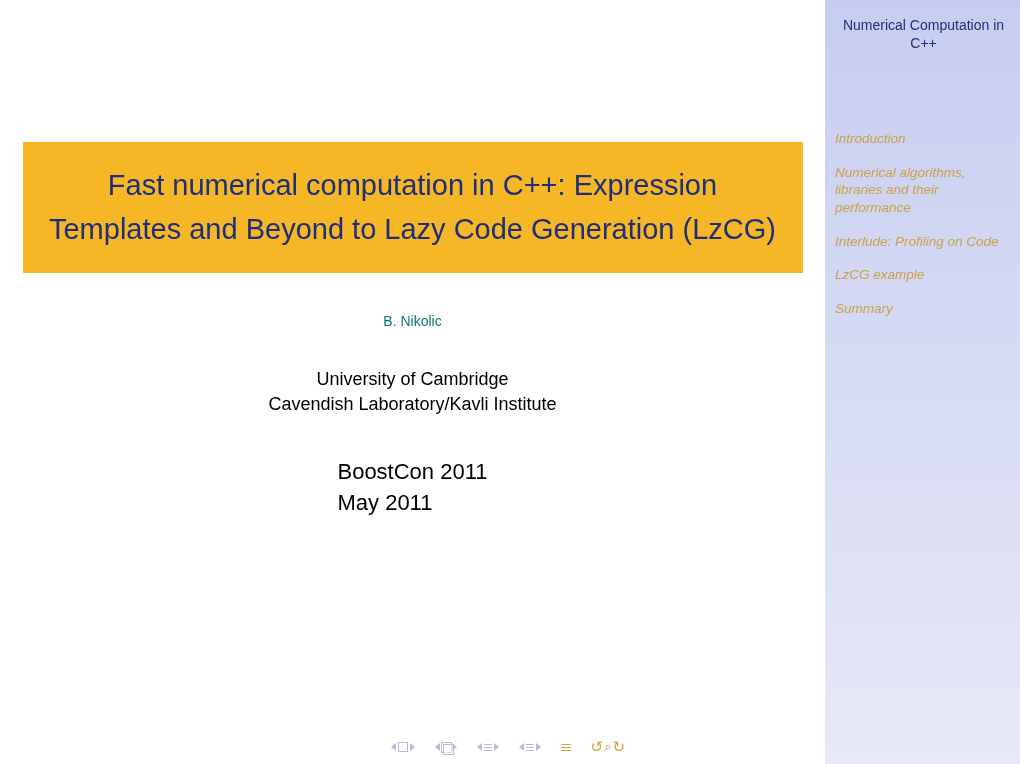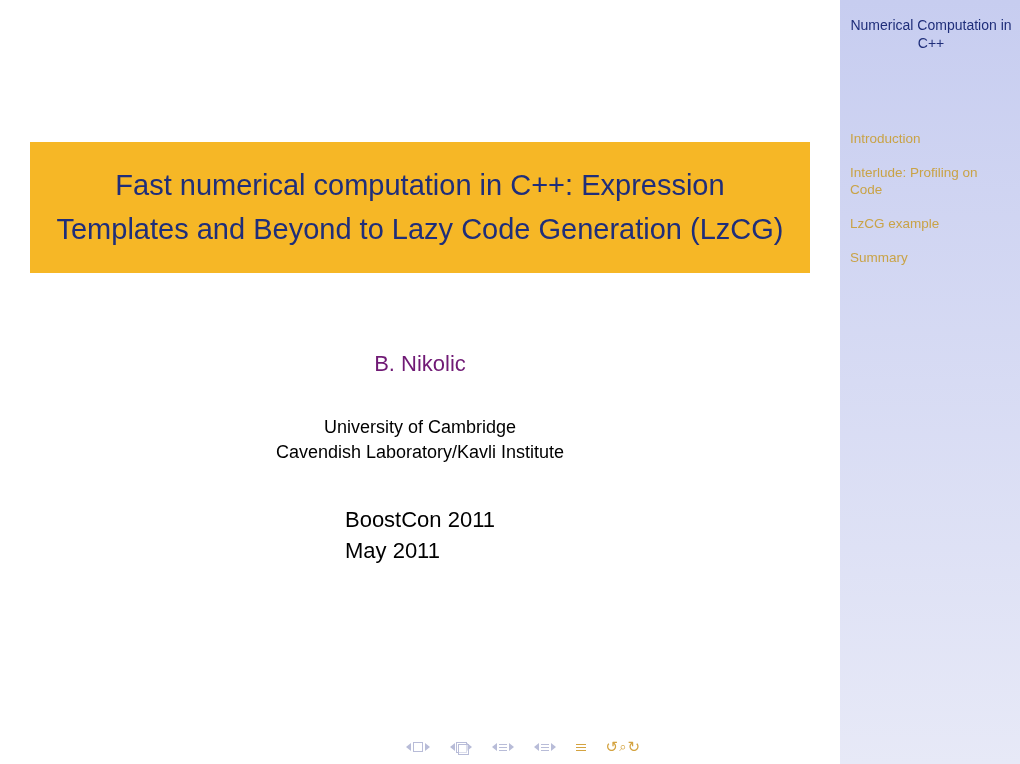--- a/index.html
+++ b/index.html
@@ -24,55 +24,56 @@
       background: #f6b726;
       color: #1f2e7a;
       text-align: center;
       padding: 22px 20px;
       width: 780px;
       font-size: 29px;
       line-height: 1.5;
       font-weight: 400;
     }
     .author {
-      margin-top: 78px;
-      font-size: 22px;
-      color: #701a75;
+      margin-top: 40px;
+      font-size: 14px;
+      color: #0f766e;
     }
     .affiliation {
       margin-top: 38px;
       font-size: 18px;
       color: #000;
       text-align: center;
       line-height: 1.4;
     }
     .event {
       margin-top: 40px;
       font-size: 22px;
       color: #000;
       text-align: left;
       line-height: 1.4;
     }
     .sidebar {
-      width: 180px;
+      width: 195px;
       background: linear-gradient(to bottom, #c7cdf0, #e7e9f7);
       padding: 16px 8px 16px 10px;
       font-size: 13.5px;
       line-height: 1.3;
     }
     .sidebar-title {
       color: #1f2e7a;
       text-align: center;
       font-size: 14px;
       margin-bottom: 78px;
     }
     .sidebar-item {
       color: #c9a346;
       margin-bottom: 16px;
       cursor: pointer;
+      font-style: italic;
     }
     .nav-controls {
       position: absolute;
       bottom: 8px;
       right: 200px;
       display: flex;
       gap: 20px;
       align-items: center;
       font-size: 13px;
       color: #b8bcd8;
@@ -192,16 +193,17 @@
       <span class="nav-undo">↺</span>
       <span class="nav-search">⌕</span>
       <span class="nav-undo">↻</span>
     </div>
   </div>
 </div>
 
 <div class="sidebar">
   <div class="sidebar-title">Numerical Computation in C++</div>
   <div class="sidebar-item">Introduction</div>
+  <div class="sidebar-item">Numerical algorithms, libraries and their performance</div>
   <div class="sidebar-item">Interlude: Profiling on Code</div>
   <div class="sidebar-item">LzCG example</div>
   <div class="sidebar-item">Summary</div>
 </div>
 
 </body></html>

